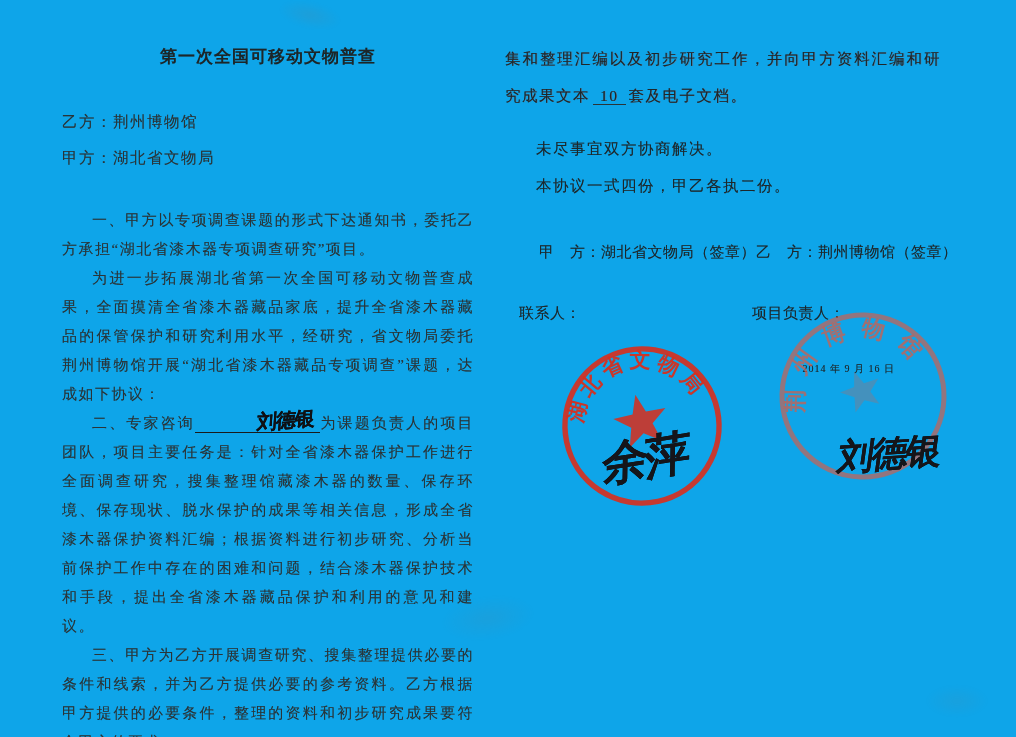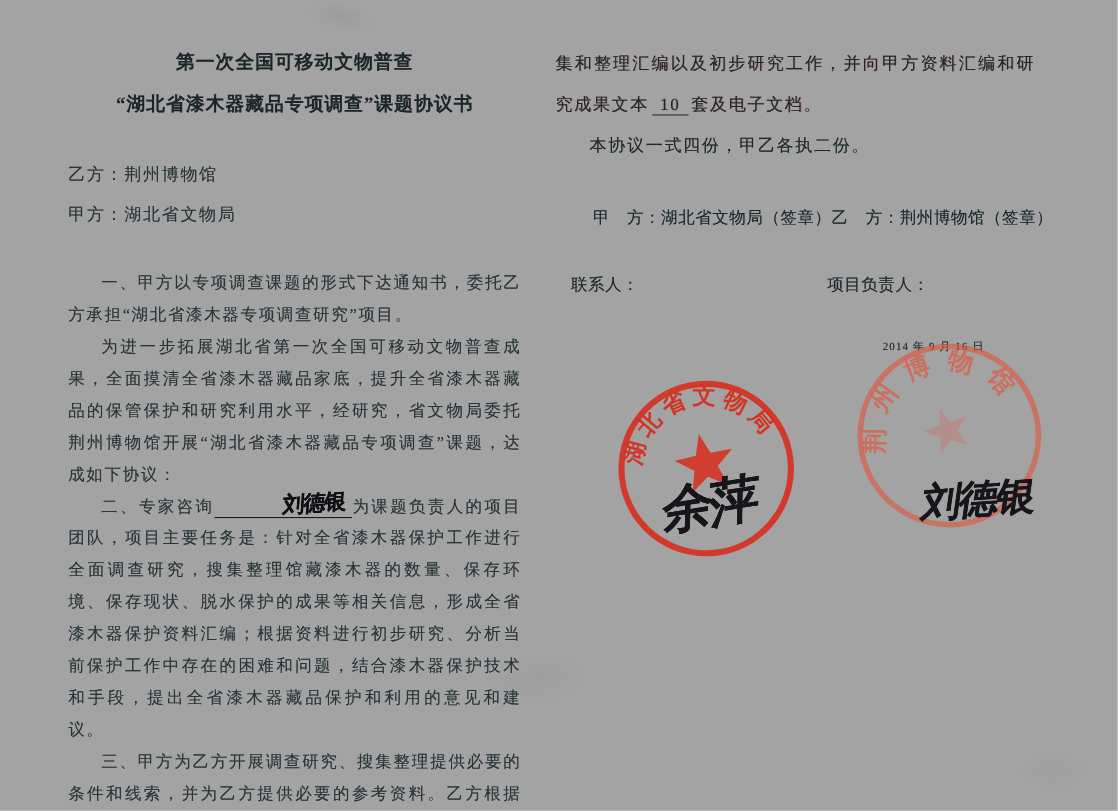--- a/index.html
+++ b/index.html
@@ -1,19 +1,19 @@
 <!DOCTYPE html>
 <html lang="zh"><head>
 <meta charset="utf-8">
 <style>
   html,body{margin:0;padding:0;background:#e8e8e8;}
   .page{
     position:relative;
     width:1016px;height:737px;
-    background:#a3a3a3;
+    background:#0ea5e9;
     overflow:hidden;
     font-family:"Liberation Serif","DejaVu Serif",serif;
     color:#2a3438;
   }
   
   .col-left{
     position:absolute;left:62px;top:40px;width:412px;
     font-size:15px;line-height:29px;letter-spacing:1.5px;
     text-shadow:0 0 .6px rgba(40,60,60,.45);
   }
@@ -97,21 +97,20 @@
   .smudge2{left:440px;top:596px;width:96px;height:44px;opacity:.22;transform:rotate(-8deg);}
   .smudge3{left:925px;top:685px;width:64px;height:32px;opacity:.20;}
 </style>
 </head>
 <body>
 
 <div class="page">
 
   <section class="col-left">
     <div class="title title1">第一次全国可移动文物普查</div>
-    <div class="title title2">“湖北省漆木器藏品专项调查”课题协议书</div>
 
     <div class="parties">
       <div>乙方：荆州博物馆</div>
       <div>甲方：湖北省文物局</div>
     </div>
 
     <div class="body-block">
       <p class="para">一、甲方以专项调查课题的形式下达通知书，委托乙方承担“湖北省漆木器专项调查研究”项目。</p>
 
       <p class="para">为进一步拓展湖北省第一次全国可移动文物普查成果，全面摸清全省漆木器藏品家底，提升全省漆木器藏品的保管保护和研究利用水平，经研究，省文物局委托荆州博物馆开展“湖北省漆木器藏品专项调查”课题，达成如下协议：</p>
@@ -120,20 +119,21 @@
 
       <p class="para">三、甲方为乙方开展调查研究、搜集整理提供必要的条件和线索，并为乙方提供必要的参考资料。乙方根据甲方提供的必要条件，整理的资料和初步研究成果要符合甲方的要求。</p>
 
     </div>
   </section>
 
   <section class="col-right">
     <p class="para no-indent red-fringe"><span>集和整理汇编以及初步研究工作，并向甲方资料汇编和研究成果文本</span><span class="u-num">10</span><span>套及电子文档。</span></p>
 
 
+    <p class="note first">未尽事宜双方协商解决。</p>
     <p class="note">本协议一式四份，甲乙各执二份。</p>
 
     <div class="sig-row">
       <span>甲　方：湖北省文物局（签章）</span>
       <span class="right-part">乙　方：荆州博物馆（签章）</span>
     </div>
 
     <div class="contact-row">
       <span>联系人：</span>
       <span class="right-part">项目负责人：</span>

